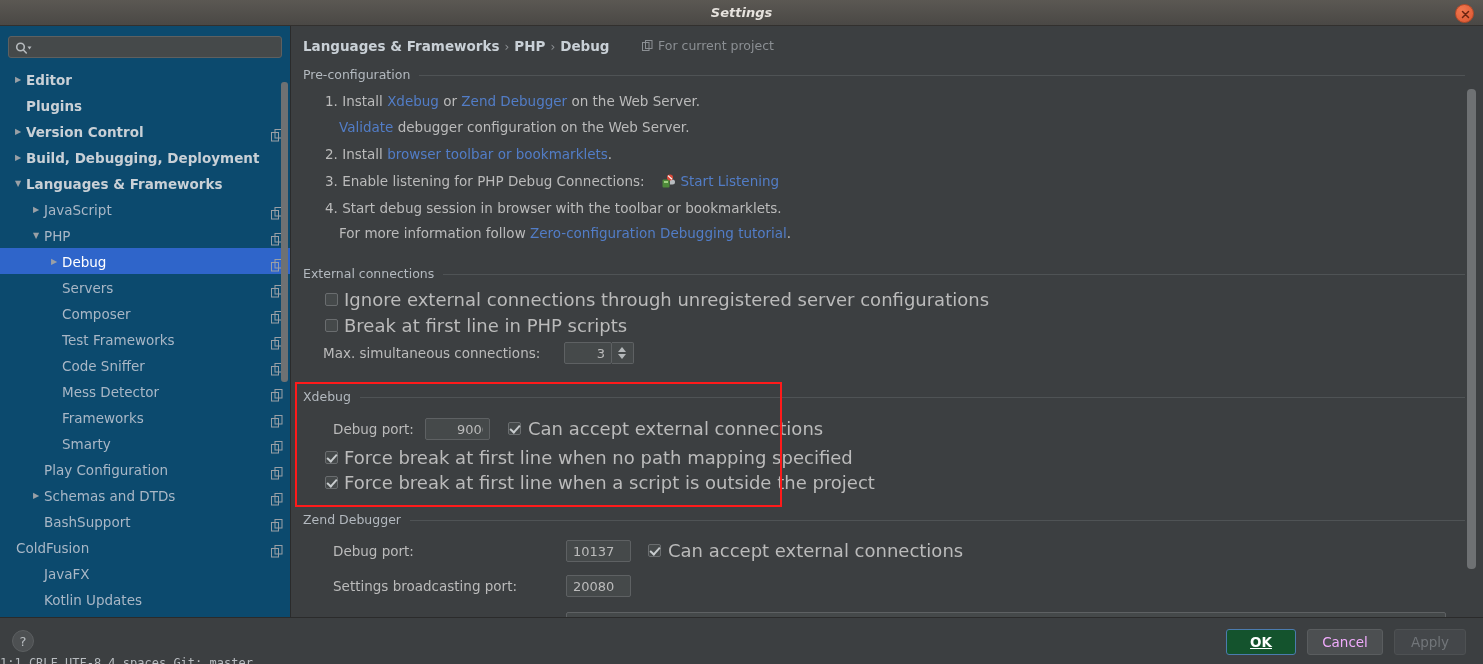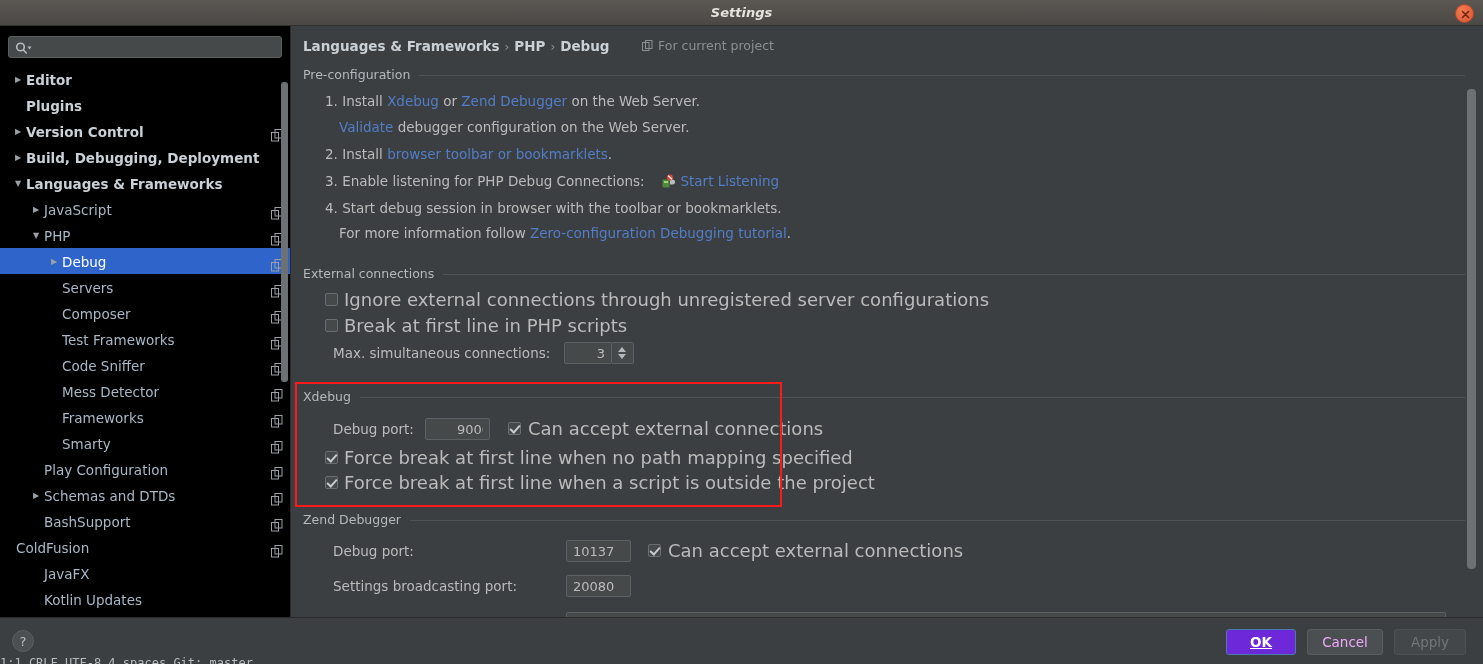--- a/index.html
+++ b/index.html
@@ -34,21 +34,21 @@
 
   
   .dialog {
     position: absolute; left: 0; top: 26px; width: 1483px; height: 638px;
     background: #3c3f41;
   }
 
   
   .sidebar {
     position: absolute; left: 0; top: 0; width: 291px; height: 591px;
-    background: #000000;
+    background: #0c4a6e;
     border-right: 1px solid #2b2b2b;
     overflow: hidden;
   }
   .search-wrap { position: absolute; left: 8px; top: 10px; width: 274px; height: 22px; }
   .search-box {
     width: 100%; height: 22px;
     background: #45494a; border: 1px solid #5e6060; border-radius: 3px;
     position: relative;
   }
   .search-icon { position: absolute; left: 6px; top: 4px; }
@@ -168,21 +168,21 @@
     color: #b9bdc0; font-size: 13px; line-height: 21px; text-align: center;
     cursor: pointer; font-family: "DejaVu Sans", sans-serif;
   }
   .btn {
     position: absolute; top: 11px; height: 26px;
     border-radius: 3px; font-size: 13.5px;
     font-family: "DejaVu Sans", sans-serif;
     cursor: pointer; border: 1px solid #5a5d5f;
     background: #4c4f51; color: #f0abfc;
   }
-  .btn.primary { background: #6d28d9; border-color: #4b7bae; color: #ffffff; font-weight: bold; text-decoration: underline; }
+  .btn.primary { background: #14532d; border-color: #4b7bae; color: #ffffff; font-weight: bold; text-decoration: underline; }
   .btn.disabled { color: #72767a; border-color: #4e5153; background: #44474a; cursor: default; }
 
   .clip-row {
     position: absolute; left: 0; top: 656px; width: 1483px; height: 8px;
     overflow: hidden;
     font-size: 12px; color: #b8bcc0; line-height: 14px;
     font-family: "DejaVu Sans Mono", monospace;
     white-space: nowrap;
   }
 </style>
@@ -350,21 +350,21 @@
 
     <div class="grp" style="left:11px; top:240px;">External connections</div>
     <div class="grpline" style="left:138px; top:248px; width:1035px;"></div>
 
     <div class="cb" style="left:33px; top:267px;"></div>
     <div class="cblabel" style="left:52px; top:265px;">Ignore external connections through unregistered server configurations</div>
 
     <div class="cb" style="left:33px; top:293px;"></div>
     <div class="cblabel" style="left:52px; top:291px;">Break at first line in PHP scripts</div>
 
-    <div class="txt" style="left:41px; top:317px;">Max. simultaneous connections:</div>
+    <div class="txt" style="left:31px; top:317px;">Max. simultaneous connections:</div>
     <input class="field right" style="left: 272px; top: 316px; width: 48px;" value="3">
     <div class="spin" style="left:320px; top:316px;">
       <span class="ar up"></span>
       <span class="ar dn"></span>
     </div>
 
     <div class="grp" style="left:11px; top:363px;">Xdebug</div>
     <div class="grpline" style="left:68px; top:371px; width:1105px;"></div>
 
     <div class="txt" style="left:41px; top:393px;">Debug port:</div>

